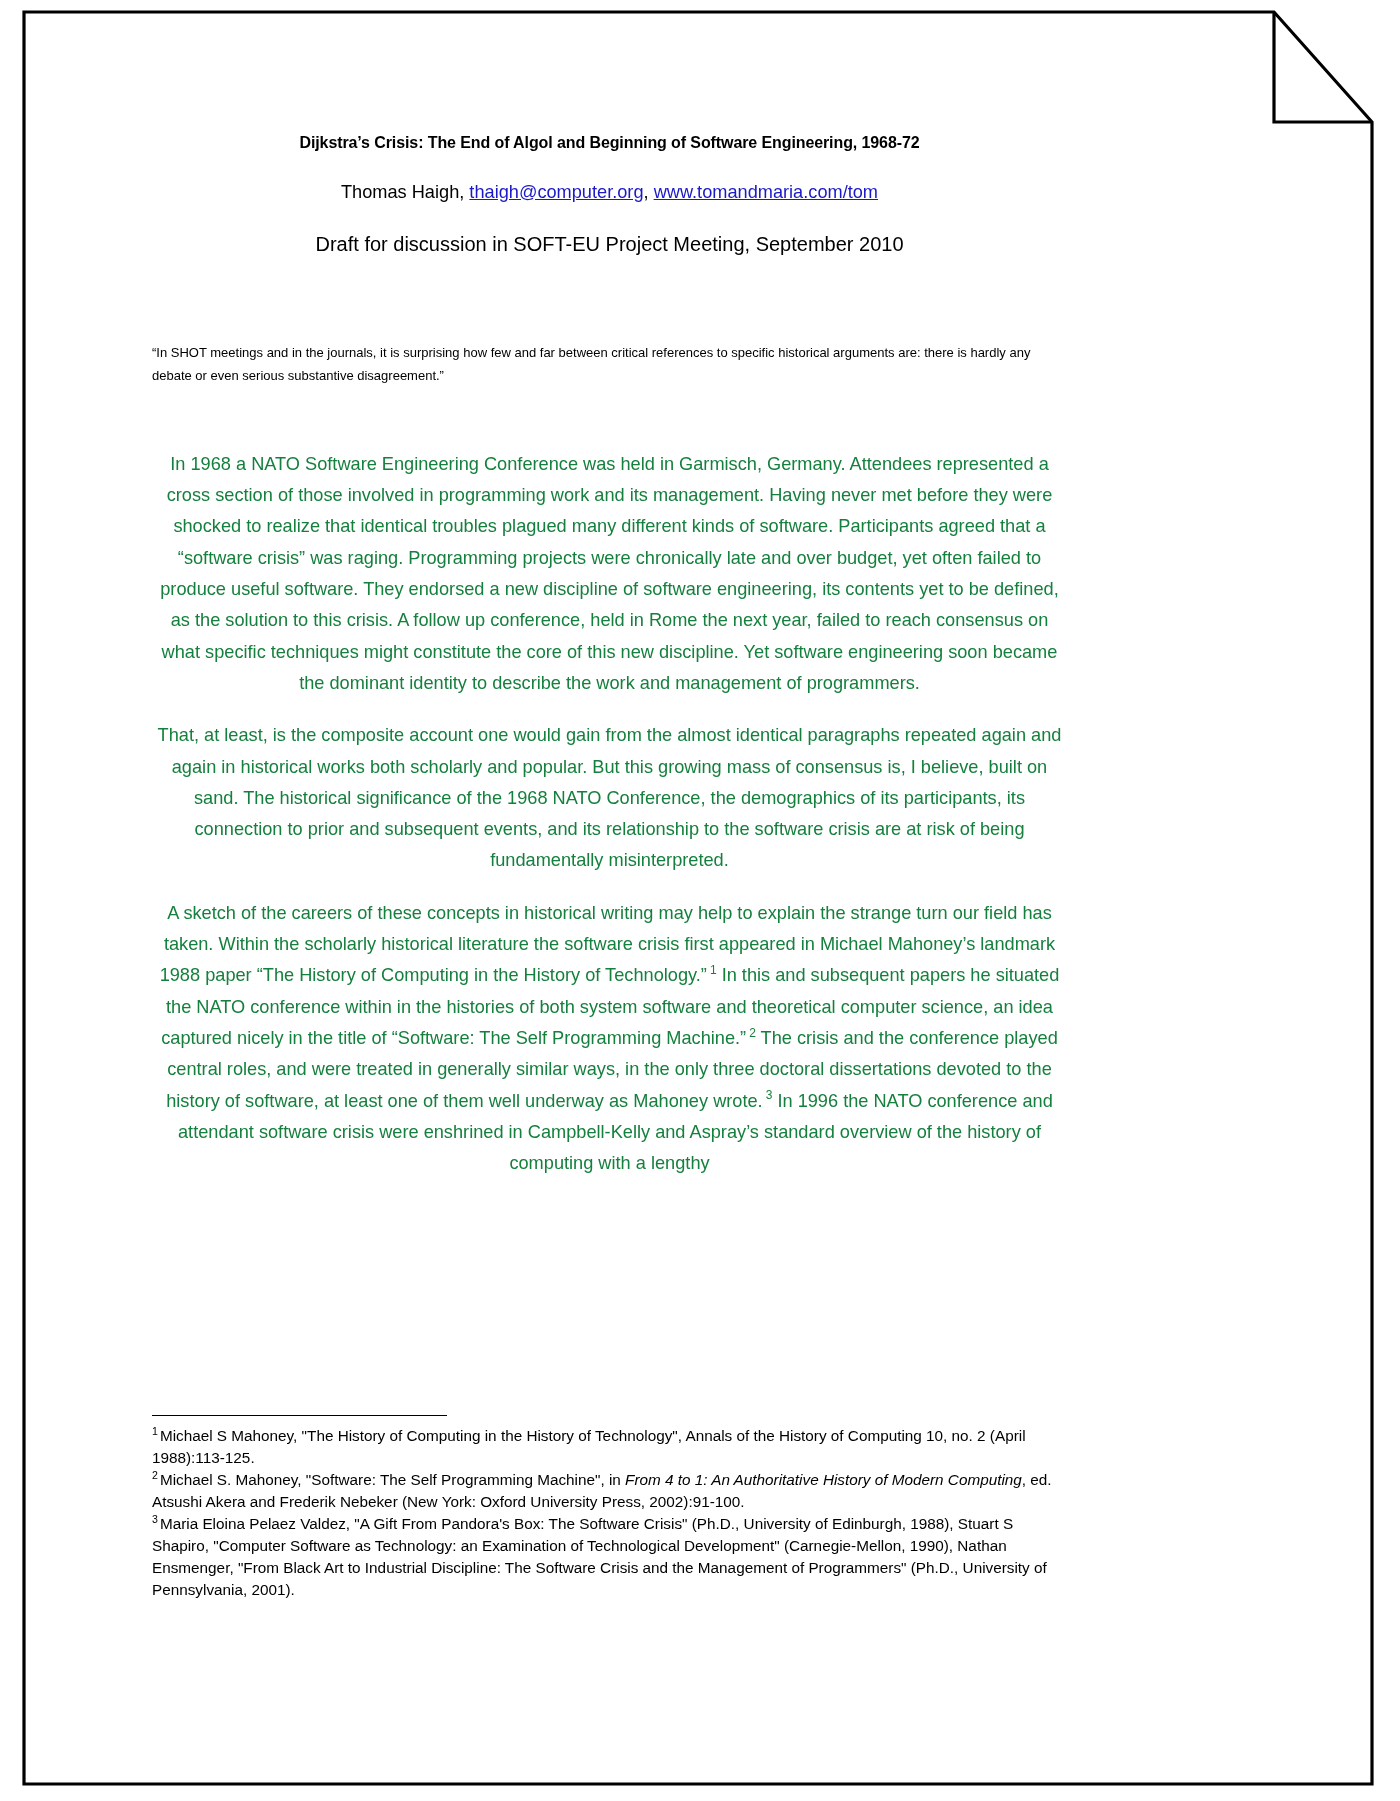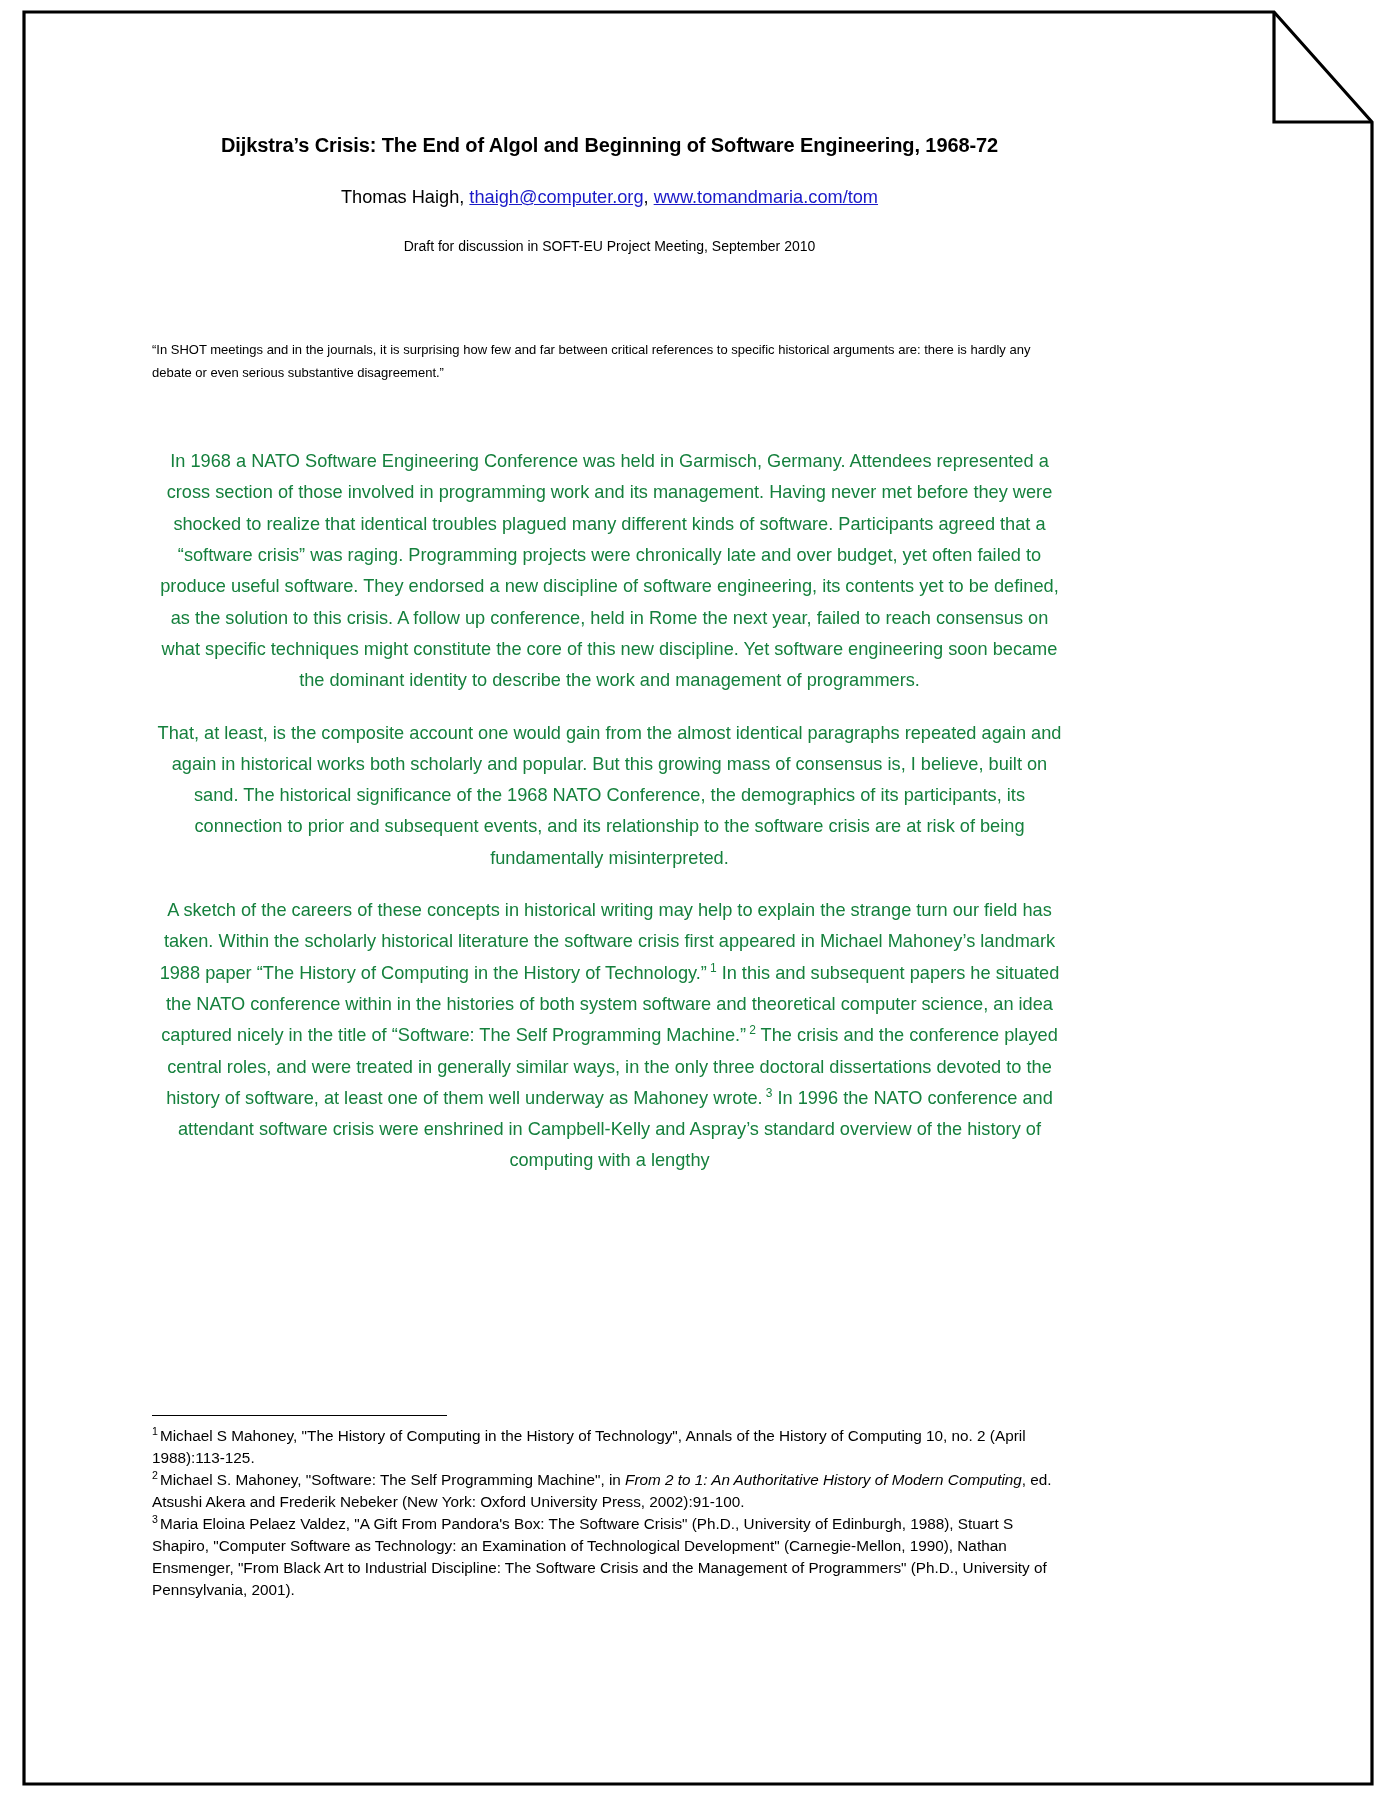--- a/index.html
+++ b/index.html
@@ -35,42 +35,42 @@
 
   
   .content {
     position: absolute;
     left: 152px;
     top: 132px;
     width: 915px;
   }
 
   .doc-title {
-    font-size: 20px;
+    font-size: 16px;
     font-weight: bold;
     text-align: center;
     color: #000000;
     letter-spacing: -0.1px;
     margin: 0 0 26px 0;
     line-height: 1.35;
   }
   .byline {
     font-size: 18.2px;
     text-align: center;
     color: #000000;
     margin: 12px 0 27px 0;
     line-height: 1.35;
   }
   .byline a,
   .link {
     color: #1a19c8;
     text-decoration: underline;
   }
   .subtitle {
-    font-size: 14px;
+    font-size: 20px;
     text-align: center;
     color: #000000;
     margin: 0 0 84px 0;
     line-height: 1.35;
   }
 
   .epigraph {
     font-size: 13px;
     color: #000000;
     line-height: 1.72;
@@ -157,18 +157,18 @@
 
     <p class="body-par tight"><span>A sketch of the careers of these concepts in historical writing may help to explain the strange turn our field has taken. Within the scholarly historical literature the software crisis first appeared in Michael Mahoney’s landmark 1988 paper “The History of Computing in the History of Technology.”</span><sup class="fn">1</sup><span> In this and subsequent papers he situated the NATO conference within in the histories of both system software and theoretical computer science, an idea captured nicely in the title of “Software: The Self Programming Machine.”</span><sup class="fn">2</sup><span> The crisis and the conference played central roles, and were treated in generally similar ways, in the only three doctoral dissertations devoted to the history of software, at least one of them well underway as Mahoney wrote.</span><sup class="fn">3</sup><span> In 1996 the NATO conference and attendant software crisis were enshrined in Campbell-Kelly and Aspray’s standard overview of the history of computing with a lengthy</span></p>
 
   </div>
 
   <div class="footnote-area">
     <div class="fn-rule"></div>
 
     <p class="fn-item"><sup>1</sup><span>Michael S Mahoney, "The History of Computing in the History of Technology", Annals of the History of Computing 10, no. 2 (April 1988):113-125.</span><i></i><span></span></p>
 
-    <p class="fn-item"><sup>2</sup><span>Michael S. Mahoney, "Software: The Self Programming Machine", in </span><i>From 2 to 1: An Authoritative History of Modern Computing</i><span>, ed. Atsushi Akera and Frederik Nebeker (New York: Oxford University Press, 2002):91-100.</span></p>
+    <p class="fn-item"><sup>2</sup><span>Michael S. Mahoney, "Software: The Self Programming Machine", in </span><i>From 4 to 1: An Authoritative History of Modern Computing</i><span>, ed. Atsushi Akera and Frederik Nebeker (New York: Oxford University Press, 2002):91-100.</span></p>
 
     <p class="fn-item"><sup>3</sup><span>Maria Eloina Pelaez Valdez, "A Gift From Pandora's Box: The Software Crisis" (Ph.D., University of Edinburgh, 1988), Stuart S Shapiro, "Computer Software as Technology: an Examination of Technological Development" (Carnegie-Mellon, 1990), Nathan Ensmenger, "From Black Art to Industrial Discipline: The Software Crisis and the Management of Programmers" (Ph.D., University of Pennsylvania, 2001).</span><i></i><span></span></p>
   </div>
 
 </div>
 
 </body></html>

